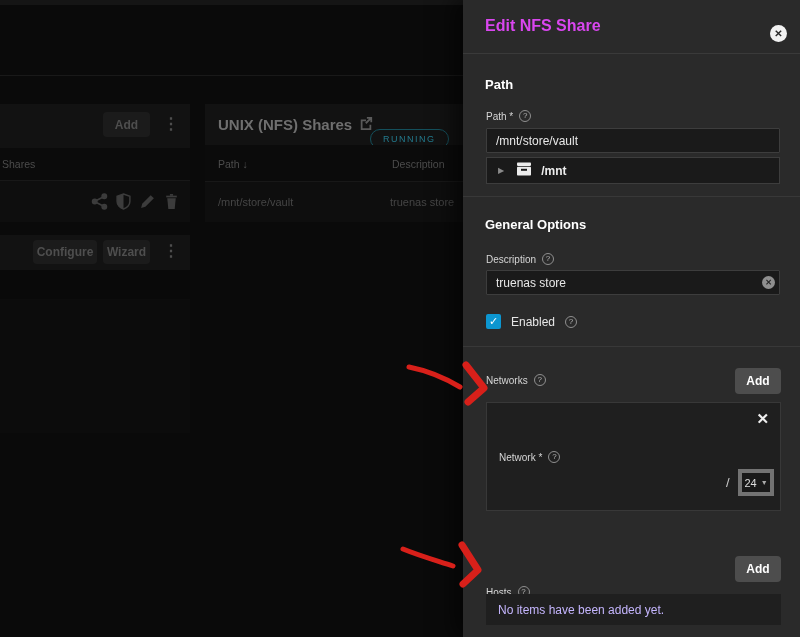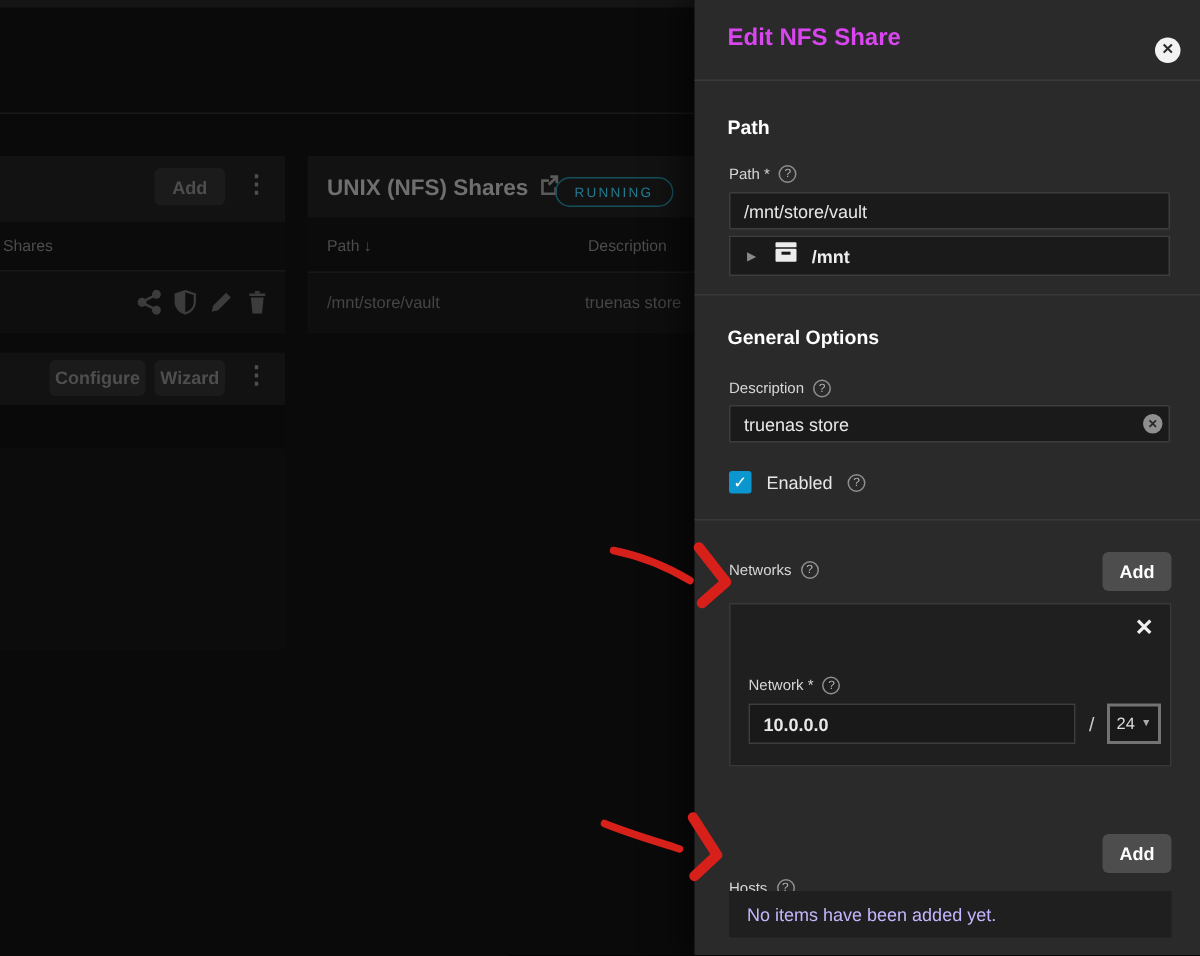--- a/index.html
+++ b/index.html
@@ -20,21 +20,21 @@
 
   .dim-btn { position:absolute; background:#1b1b1b; color:#4e4e4e; font-weight:bold; font-size:12px;
              border:none; border-radius:4px; display:flex; align-items:center; justify-content:center; cursor:pointer; }
   .kebab { position:absolute; color:#4e4e4e; font-size:16px; font-weight:bold; background:none; border:none;
            cursor:pointer; line-height:1; }
   .dim-label { color:#4c4c4c; font-size:10.5px; }
   .dim-cell { color:#454545; font-size:11px; }
 
   .nfs-title { position:absolute; left:13px; top:12px; color:#6f6f6f; font-weight:bold; font-size:15px;
                display:flex; align-items:center; gap:7px; white-space:nowrap; }
-  .pill { position:absolute; left:165px; top:14px; padding:4px 12px; border:1px solid #14505c; border-radius:10px;
+  .pill { position:absolute; left:165px; top:25px; padding:4px 12px; border:1px solid #14505c; border-radius:10px;
           color:#237a8d; font-size:9px; letter-spacing:1.5px; background:transparent; cursor:pointer; }
   .row-icons { position:absolute; right:10px; top:12px; display:flex; gap:7px; }
   .row-icons svg { display:block; }
 
   
   .panel { position:absolute; left:463px; top:0; width:337px; height:637px; background:#2a2a2a;
            box-shadow:-10px 0 20px rgba(0,0,0,0.55); }
   .panel-header { position:absolute; left:0; top:0; width:337px; height:54px; border-bottom:1px solid #3a3a3a; }
   .panel-title { position:absolute; left:22px; top:17px; color:#d946ef; font-size:16px; font-weight:bold; }
   .close-btn { position:absolute; right:13px; top:25px; width:17px; height:17px; border-radius:50%;
@@ -76,21 +76,21 @@
               border:1px solid #383838; }
   .remove-x { position:absolute; top:8px; right:11px; color:#f0f0f0; font-size:15px; font-weight:bold;
               background:none; border:none; cursor:pointer; line-height:1; }
   .net-label { position:absolute; left:12px; top:48px; display:flex; align-items:center; gap:6px;
                color:#d6d6d6; font-size:10px; }
   .net-input { position:absolute; left:12px; top:66px; width:218px; height:27px; background:#191919;
                border:1px solid #3d3d3d; color:#e8e8e8; font-size:12px; font-weight:600; padding:0 9px;
                font-family:"Liberation Sans", sans-serif; }
   .slash { position:absolute; left:239px; top:72px; color:#cccccc; font-size:13px; }
   .prefix-select { position:absolute; left:251px; top:66px; width:36px; height:27px; background:#191919;
-                   border:2px solid #737373; display:flex; align-items:center; justify-content:center;
+                   border:4px solid #737373; display:flex; align-items:center; justify-content:center;
                    gap:4px; cursor:pointer; }
   .prefix-value { color:#dddddd; font-size:11px; }
   .prefix-caret { color:#aaaaaa; font-size:7px; }
 
   .empty-box { position:absolute; left:23px; width:295px; height:31px; background:#1f1f1f;
                display:flex; align-items:center; }
   .empty-text { color:#c4b5fd; font-size:12px; margin-left:12px; }
 
   .annotation { position:absolute; pointer-events:none; }
 </style>
@@ -233,21 +233,20 @@
       <span class="help-icon">?</span>
     </div>
     <button class="add-btn" style="top:368px;">Add</button>
 
     <div class="net-card" style="top:402px;">
       <button class="remove-x">✕</button>
       <div class="net-label">
         <span>Network *</span>
         <span class="help-icon">?</span>
       </div>
-      <input class="net-input" type="text" value="10.0.0.0" style="">
       <span class="slash">/</span>
       <div class="prefix-select">
         <span class="prefix-value">24</span>
         <span class="prefix-caret">▼</span>
       </div>
     </div>
 
     <div class="list-header" style="top:586px;">
       <span style="color:#d6d6d6; font-size:10px; margin-right:6px;">Hosts</span>
       <span class="help-icon">?</span>

